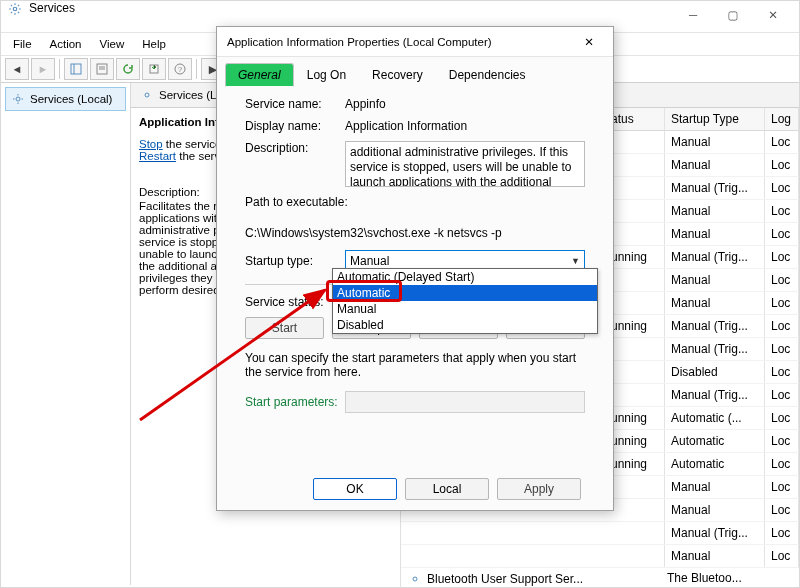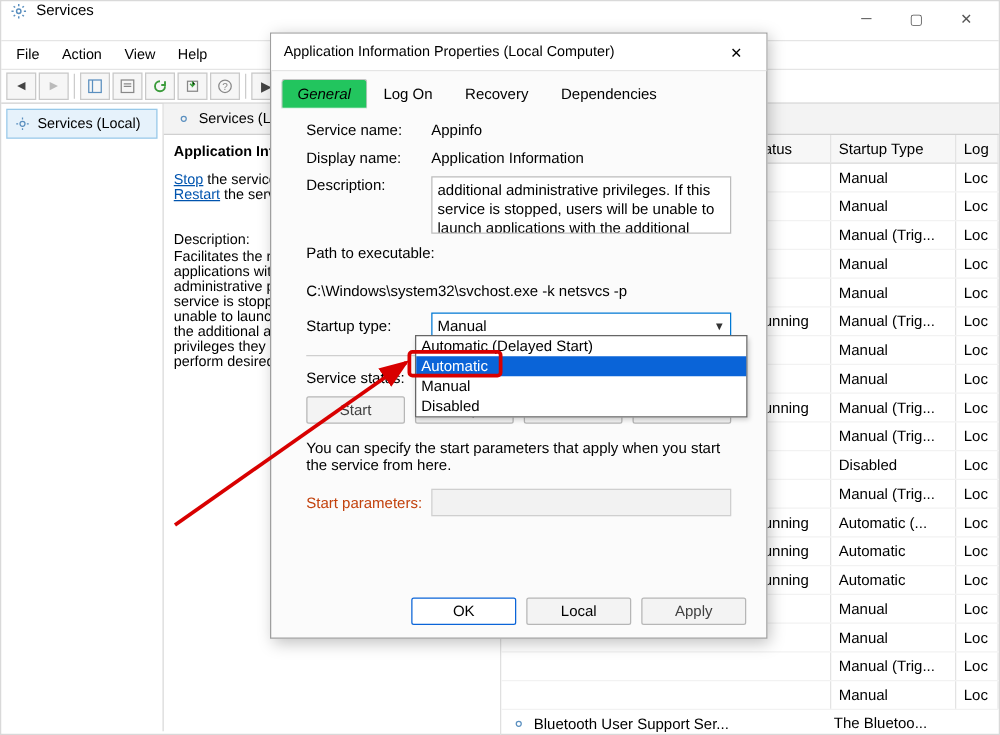--- a/index.html
+++ b/index.html
@@ -57,21 +57,21 @@
   .dropdown .hl { background:#0a64d8; color:#fff; }
   .redbox { position:absolute; border:3px solid #d80000; border-radius:4px; width:76px; height:22px; pointer-events:none; z-index:11; }
 
   .hr { border-top:1px solid #cfcfcf; margin:12px 0 10px 0; }
   .btnrow { display:flex; gap:8px; }
   .btn { width:84px; height:22px; border:1px solid #b6b6b6; background:#f3f3f3; font-size:12px; display:flex; align-items:center; justify-content:center; border-radius:2px; }
   .btn.disabled { color:#404040; }
   .btn.primary { border-color:#0a64d8; background:#fff; }
   .sinput { border:1px solid #cfcfcf; background:#f2f2f2; height:22px; width:100%; padding:0 4px; color:#999; }
 
-  .dlg-footer { position:absolute; bottom:10px; right:16px; display:flex; gap:8px; }
+  .dlg-footer { position:absolute; bottom:10px; right:32px; display:flex; gap:8px; }
 
   
   .arrow-ann { position:absolute; z-index:12; pointer-events:none; }
 </style>
 </head>
 <body>
 
 <div class="mainwin">
   <div class="titlebar">
     <span class="gearicon">
@@ -358,21 +358,21 @@
         <div class="fval">Running</div>
       </div>
     <div class="btnrow">
       <div class="btn disabled">Start</div>
       <div class="btn">Stop</div>
       <div class="btn disabled">Pause</div>
       <div class="btn disabled">Resume</div>
     </div>
     <div style="margin:12px 0">You can specify the start parameters that apply when you start the service from here.</div>
     <div class="frow" style="align-items:center">
-      <div class="flabel" style="color:#c2410c">Start parameters:</div>
+      <div class="flabel" style="color:#15803d">Start parameters:</div>
       <div class="fval"><input class="sinput" disabled="" style=""></div>
     </div>
   </div>
   <div class="dlg-footer">
     <div class="btn primary">OK</div>
     <div class="btn">Local</div>
     <div class="btn disabled">Apply</div>
   </div>
 </div>
 

